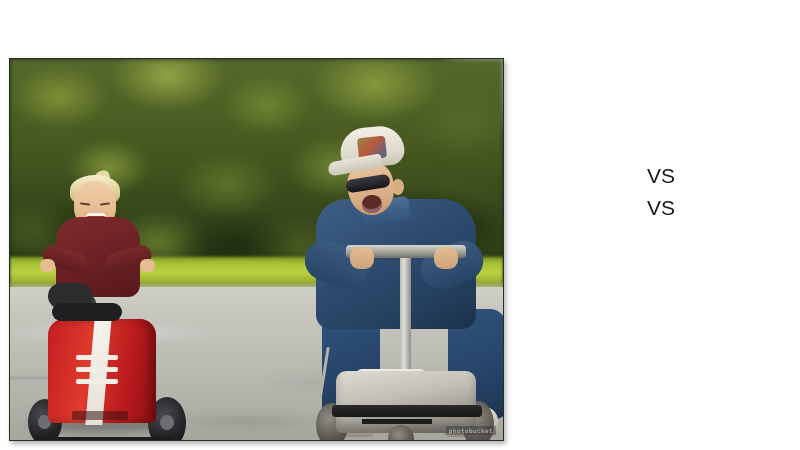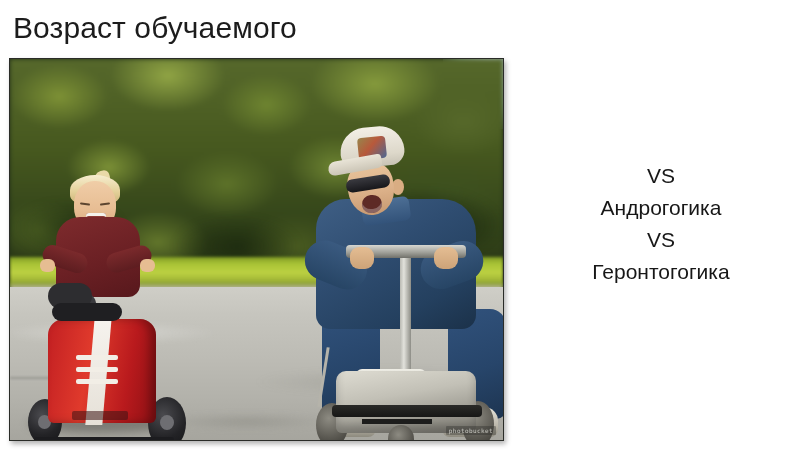--- a/index.html
+++ b/index.html
@@ -420,21 +420,20 @@
     line-height: 32px;
   }
   #comparison-block .cmp-line { white-space: nowrap; }
   #comparison-block .cmp-vs { }
 </style>
 </head>
 <body>
 
 <div id="slide">
 
-  <div id="slide-title">Возраст обучаемого</div>
 
   <div id="photo-frame">
     <div id="photo">
 
       <div class="ph-sky"></div>
       <div class="ph-hedge"></div>
       <div class="ph-hedge-dark"></div>
       <div class="ph-grass"></div>
       <div class="ph-grass-edge"></div>
       <div class="ph-road"></div>
@@ -495,18 +494,16 @@
       <div class="mower-deck-lip"></div>
       <div class="mower-frame"></div>
       <div class="mower-wheel c"></div>
 
       <div id="photo-watermark">photobucket</div>
     </div>
   </div>
 
   <div id="comparison-block">
     <div class="cmp-line cmp-vs">VS</div>
-    <div class="cmp-line">Андрогогика</div>
     <div class="cmp-line cmp-vs">VS</div>
-    <div class="cmp-line">Геронтогогика</div>
   </div>
 
 </div>
 
 </body></html>

